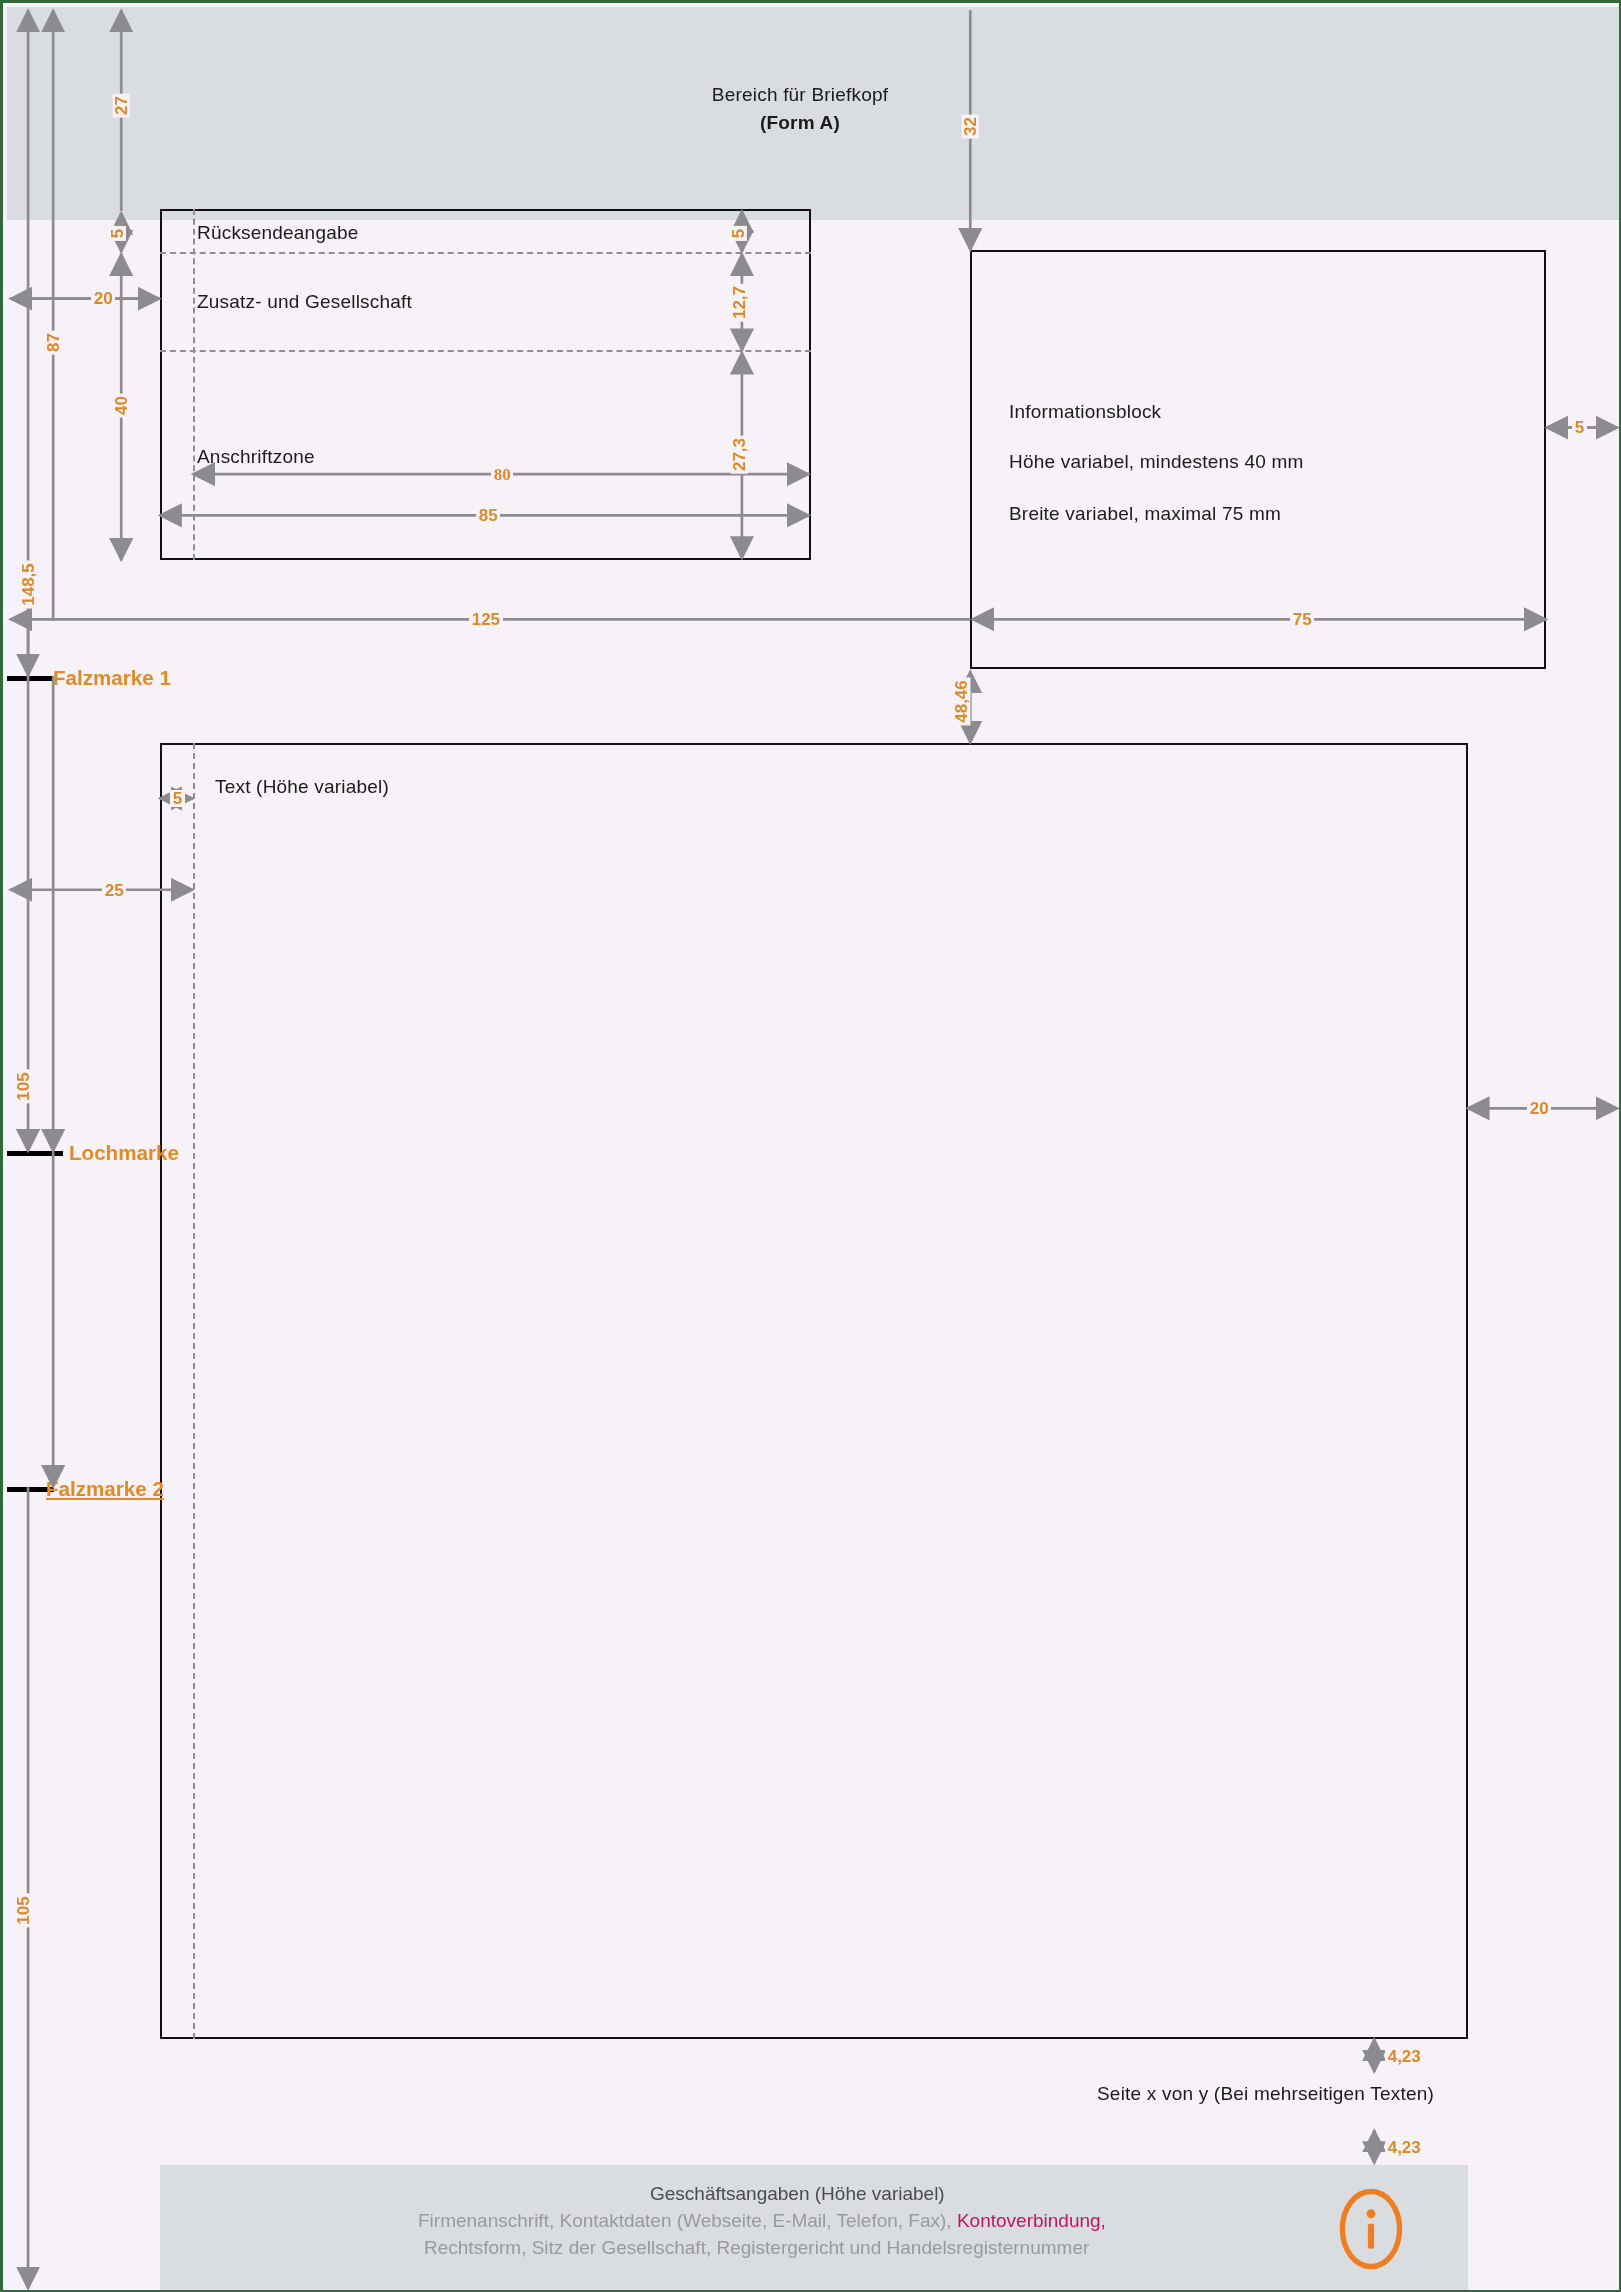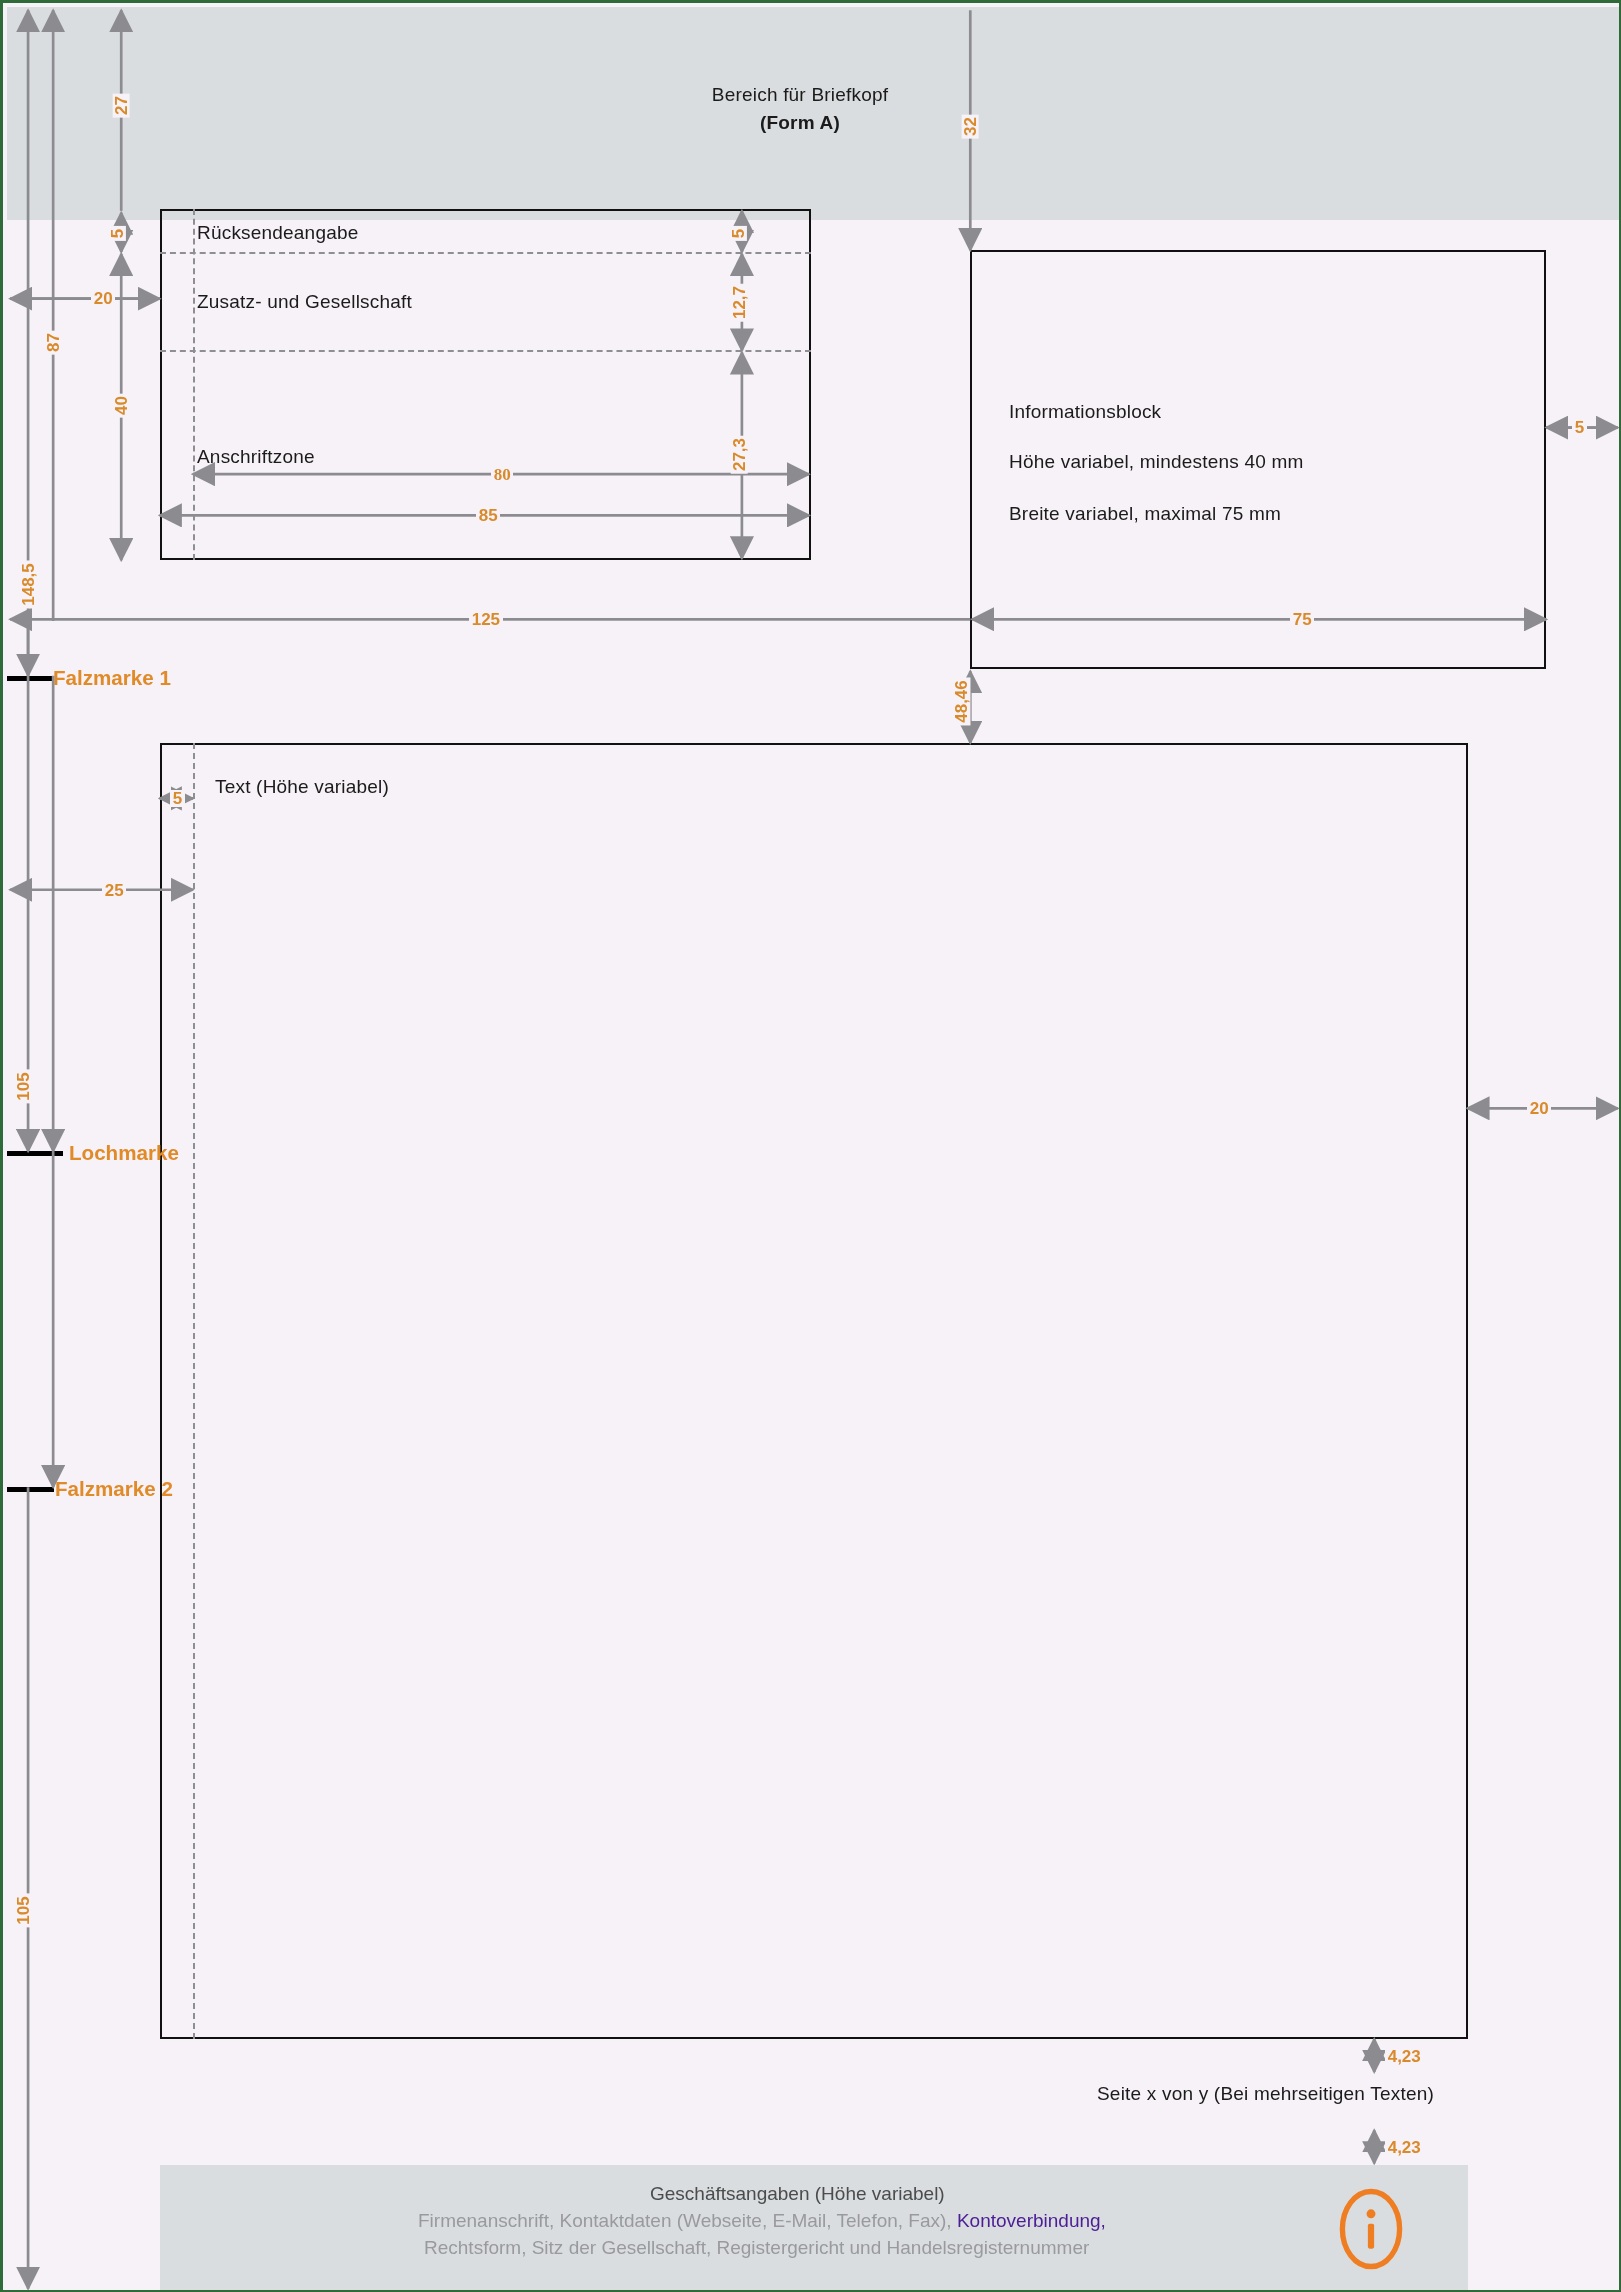--- a/index.html
+++ b/index.html
@@ -26,21 +26,21 @@
   .dim{position:absolute;color:#d98a2b;font-weight:bold;font-size:17px;white-space:nowrap;
        background:#f7f2f7;padding:0 2.7px;line-height:1;}
   .dim.rot{transform-origin:center center;}
   .mark-lbl{position:absolute;color:#e08a28;font-weight:bold;font-size:20.6px;white-space:nowrap;}
   
   .mark{position:absolute;background:#000000;height:5.4px;}
   
   .footer-band{position:absolute;background:#d9dde0;}
   .foot-title{position:absolute;font-size:19px;color:#4c4c4c;white-space:nowrap;}
   .foot-line{position:absolute;font-size:19px;color:#9a9a9e;white-space:nowrap;}
-  .foot-accent{color:#4c1d95;}
+  .foot-accent{color:#be185d;}
   .info-icon{position:absolute;}
 </style>
 </head>
 <body>
 
 <div id="page">
 
   <div class="band" style="left:3.6px;top:3.6px;width:1615px;height:213px;"></div>
 
   <div class="lbl center" style="left:618px;top:81px;width:358px;">Bereich für Briefkopf</div>
@@ -80,21 +80,21 @@
     <rect x="43.5" y="41" width="7" height="28" rx="2" fill="#ef7d22"></rect>
   </svg>
 
   <div class="mark" style="left:3.6px;top:673px;width:47px;"></div>
   <div class="mark-lbl" style="left:50px;top:663px;">Falzmarke 1</div>
 
   <div class="mark" style="left:3.6px;top:1148px;width:56px;"></div>
   <div class="mark-lbl" style="left:66px;top:1138px;">Lochmarke</div>
 
   <div class="mark" style="left:3.6px;top:1484px;width:47px;"></div>
-  <div class="mark-lbl" style="left:52px;top:1474px;">Falzmarke 2</div>
+  <div class="mark-lbl" style="left:43px;top:1474px;text-decoration:underline;">Falzmarke 2</div>
 
   <svg style="position:absolute;left:0;top:0;" width="1622" height="2293" viewBox="0 0 1811 2560">
     <defs>
       <marker id="ah" viewBox="0 0 12 12" refX="11" refY="6" markerWidth="9" markerHeight="9" orient="auto">
         <path d="M0,0 L12,6 L0,12 z" fill="#8c8c90"></path>
       </marker>
       <marker id="at" viewBox="0 0 12 12" refX="1" refY="6" markerWidth="9" markerHeight="9" orient="auto">
         <path d="M12,0 L0,6 L12,12 z" fill="#8c8c90"></path>
       </marker>
     </defs>

